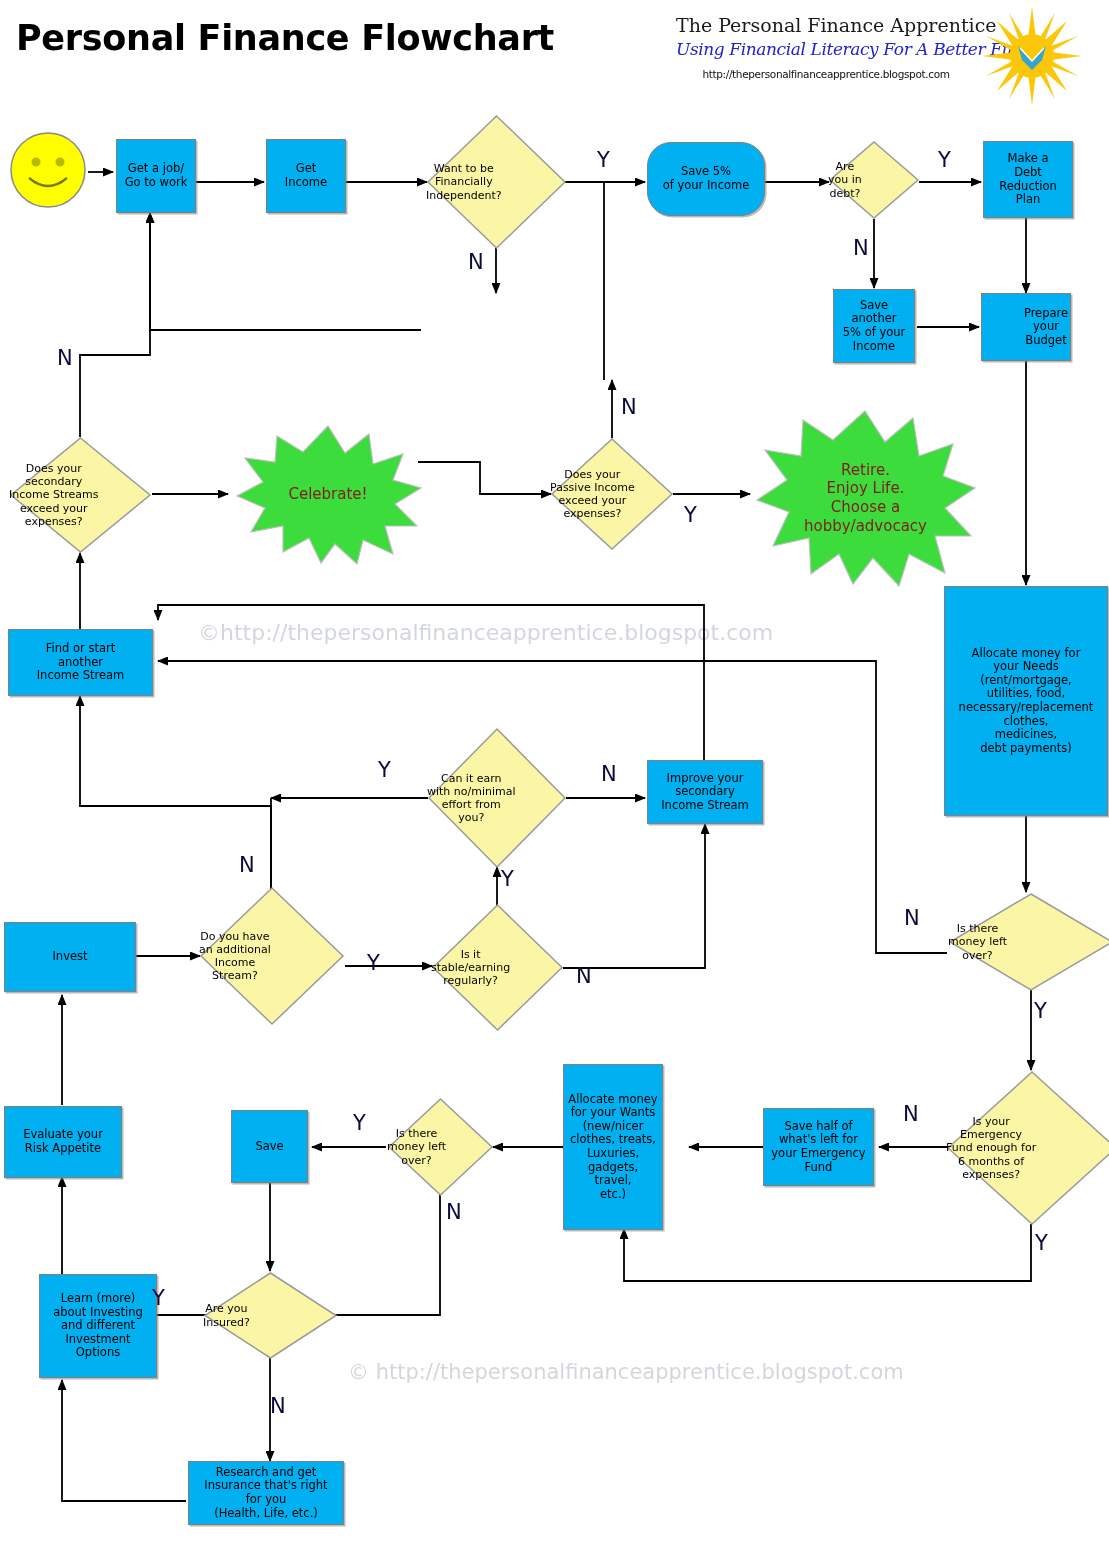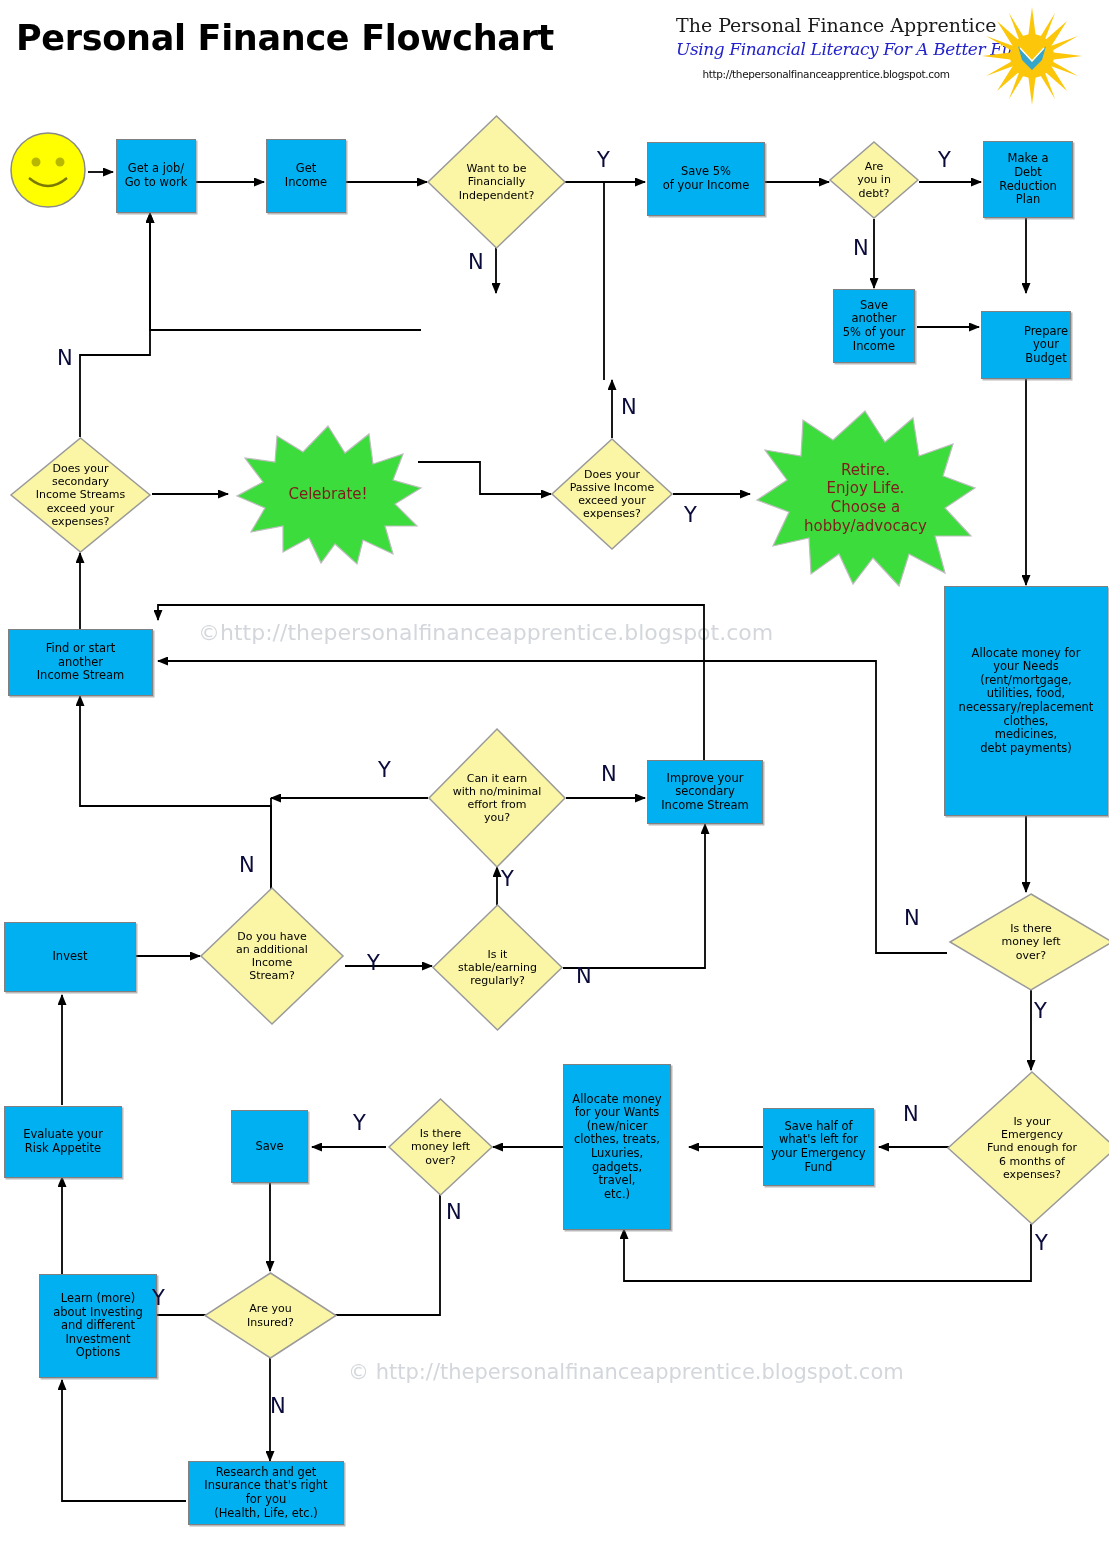--- a/index.html
+++ b/index.html
@@ -104,21 +104,20 @@
   .proc-red {
     background: #b34a4a;
     border: 1px solid #808080;
     box-shadow: 1.5px 1.5px 0 rgba(128,128,128,0.55);
     font-size: 11.5px;
   }
   .decision-wrap {
     position: absolute;
     display: flex;
     align-items: center;
-    justify-content: center;
   }
   .decision-shape {
     position: absolute;
     left: 0; top: 0;
     width: 100%;
     height: 100%;
   }
   .decision-label {
     position: relative;
     z-index: 2;
@@ -326,21 +325,21 @@
   <div class="decision-wrap" style="left:426px; top:114px; width:141px; height:136px;">
     <svg class="decision-shape" viewBox="0 0 141 136" preserveAspectRatio="none">
       <polygon points="70.5,2 139,68 70.5,134 2,68" fill="#fbf6a6" stroke="#9a9a9a" stroke-width="1.5"></polygon>
     </svg>
     <div class="decision-label">Want to be
 Financially
 Independent?</div>
   </div>
 
 
-  <div class="node proc" style="left:647px; top:142px; width:118px; height:74px;">Save 5%
+  <div class="node proc" style="left:647px; top:142px; width:118px; height:74px;border-radius:24px;">Save 5%
 of your Income</div>
 
   <div class="decision-wrap" style="left:828px; top:140px; width:92px; height:80px;">
     <svg class="decision-shape" viewBox="0 0 92 80" preserveAspectRatio="none">
       <polygon points="46,2 90,40 46,78 2,40" fill="#fbf6a6" stroke="#9a9a9a" stroke-width="1.5"></polygon>
     </svg>
     <div class="decision-label">Are
 you in
 debt?</div>
   </div>
@@ -348,21 +347,21 @@
   <div class="node proc" style="left:983px; top:141px; width:90px; height:77px;">Make a
 Debt
 Reduction
 Plan</div>
 
   <div class="node proc" style="left:833px; top:289px; width:82px; height:74px;">Save
 another
 5%  of your
 Income</div>
 
-  <div class="node proc" style="left:981px; top:311px; width:90px; height:68px;padding-left:40px;">Prepare
+  <div class="node proc" style="left:981px; top:293px; width:90px; height:68px;padding-left:40px;">Prepare
 your
 Budget</div>
 
   <div class="node proc" style="left:944px; top:586px; width:164px; height:230px;">Allocate money for
 your Needs
 (rent/mortgage,
 utilities, food,
 necessary/replacement
 clothes,
 medicines,
@@ -386,21 +385,21 @@
 Fund enough for
 6 months of
 expenses?</div>
   </div>
 
   <div class="node proc" style="left:763px; top:1108px; width:111px; height:78px;">Save half of
 what's left for
 your Emergency
 Fund</div>
 
-  <div class="node proc" style="left:563px; top:1064px; width:108px; height:166px;">Allocate money
+  <div class="node proc" style="left:563px; top:1064px; width:100px; height:166px;">Allocate money
 for your Wants
 (new/nicer
 clothes, treats,
 Luxuries,
 gadgets,
 travel,
 etc.)</div>
 
   <div class="decision-wrap" style="left:387px; top:1097px; width:107px; height:100px;">
     <svg class="decision-shape" viewBox="0 0 107 100" preserveAspectRatio="none">

